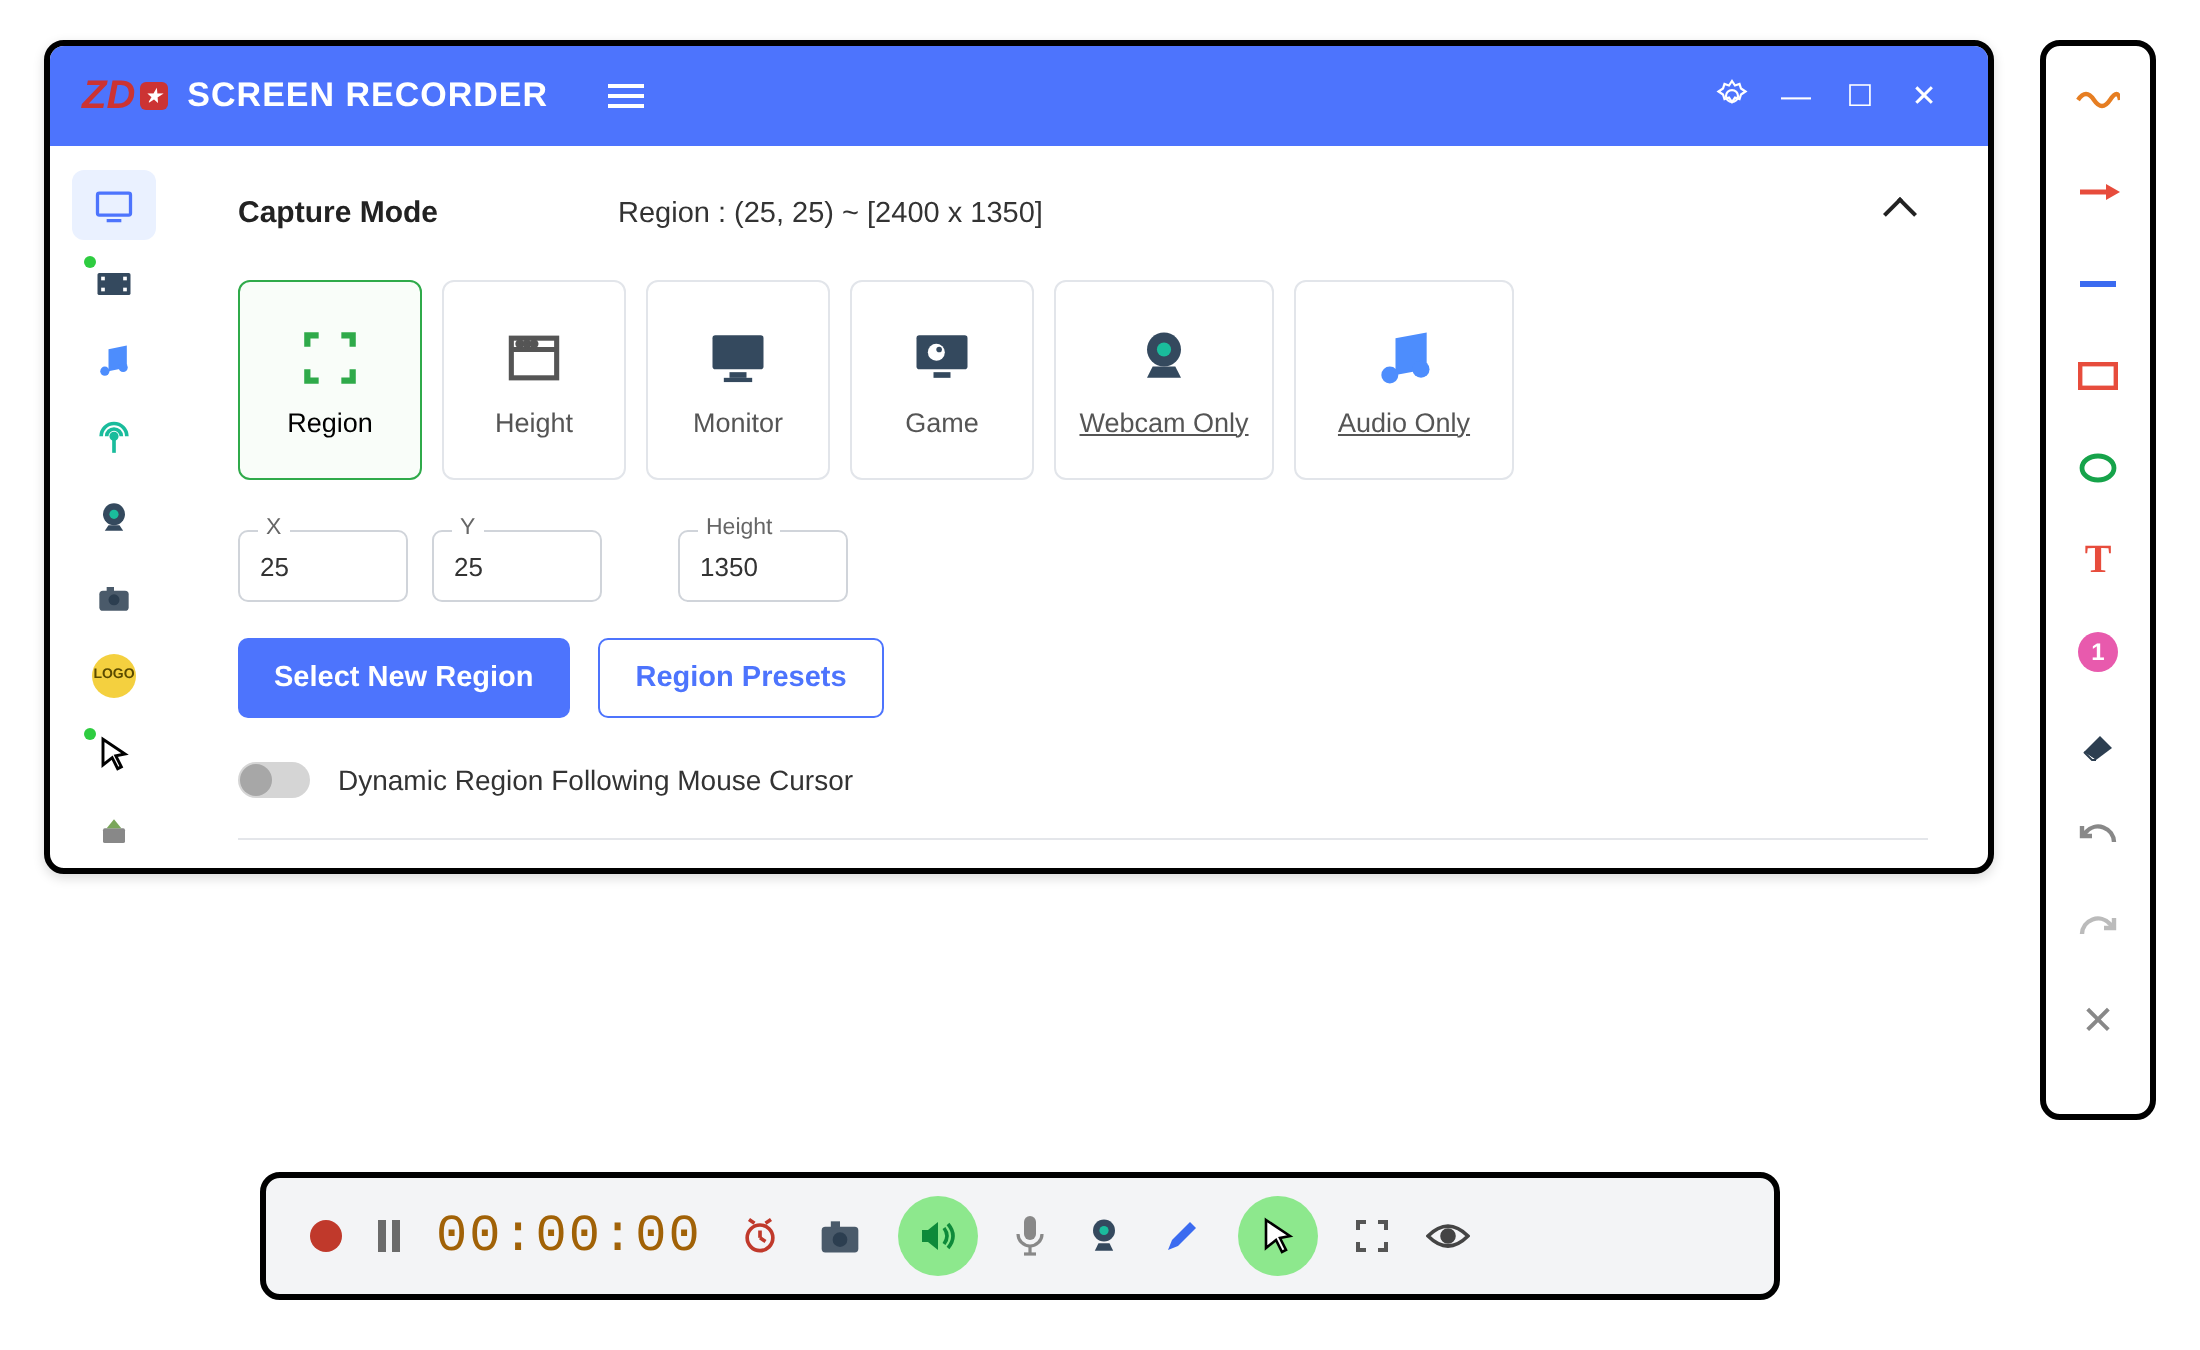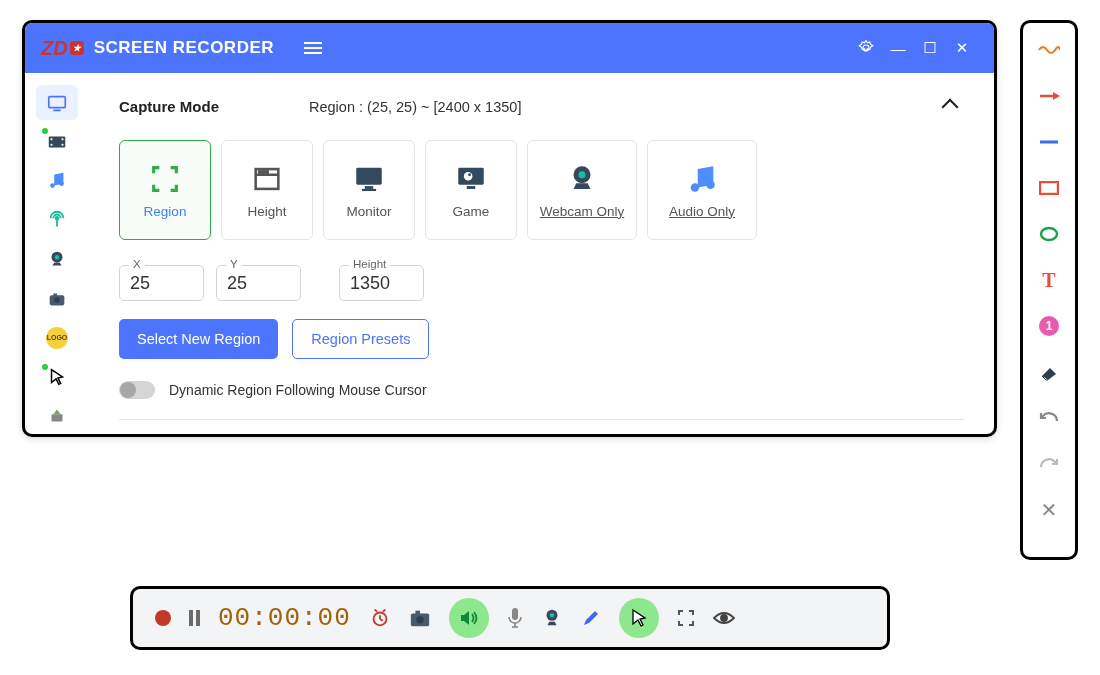--- a/index.html
+++ b/index.html
@@ -60,34 +60,34 @@
 }
 .section-head { display:flex; align-items:center; margin-bottom:25px; }
 .section-title { font-weight:700; font-size:15px; color:#222; width:190px; }
 .section-sub { font-size:14.5px; color:#333; flex:1; }
 .chev { width:12px;height:12px;border-right:2px solid #222;border-bottom:2px solid #222;transform:rotate(-135deg); cursor:pointer; margin-right:8px; }
 
 .mode-grid { display:flex; gap:10px; margin-left:0; margin-bottom:25px; }
 .mode-card {
   width:92px;height:100px;border:1px solid #e2e5ea;border-radius:6px;display:flex;flex-direction:column;align-items:center;justify-content:center;gap:8px;cursor:pointer;color:#555;font-size:13.5px;
 }
-.mode-card.active { border-color:#2faa4a; background:#f9fdf9; color:#3b82f6; }
+.mode-card.active { border-color:#2faa4a; background:#f9fdf9; color:#000000; }
 .mode-card svg { width:34px;height:34px; }
 .mode-card.wide { width:110px;text-decoration:underline; }
 
 .coord-row { display:flex; gap:12px; margin-bottom:18px; }
 .field-wrap { position:relative; }
 .field-wrap label { position:absolute; top:-7px; left:10px; background:#fff; padding:0 4px; font-size:11.5px; color:#666; }
 .field-wrap input {
-  width:85px; height:36px; border:1px solid #d0d4da; border-radius:5px; padding:0 10px; font-size:18px; color:#333;
+  width:85px; height:36px; border:1px solid #d0d4da; border-radius:5px; padding:0 10px; font-size:13px; color:#333;
 }
 .field-wrap.wide input { width:280px; }
 
 .btn-row { display:flex; gap:14px; margin-bottom:22px; }
-.btn { height:40px; padding:0 18px; border-radius:5px; font-size:14.5px; font-weight:400; cursor:pointer; display:flex;align-items:center; }
+.btn { height:40px; padding:0 18px; border-radius:5px; font-size:14.5px; font-weight:700; cursor:pointer; display:flex;align-items:center; }
 .btn-primary { background:#4d74fd; color:#fff; border:none; }
 .btn-outline { background:#fff; color:#4d74fd; border:1px solid #4d74fd; }
 
 .toggle-row { display:flex; align-items:center; gap:14px; margin-bottom:20px; font-size:14px; color:#333; }
 .toggle { width:36px;height:18px;background:#d5d5d5;border-radius:10px;position:relative;cursor:pointer; }
 .toggle::after { content:'';position:absolute;width:16px;height:16px;background:#a7a7a7;border-radius:50%;top:1px;left:1px; }
 .toggle.on { background:#b9c8ff; }
 .toggle.on::after { background:#4d74fd; left:19px; }
 
 hr.divider { border:none;border-top:1px solid #e4e6ea; margin:16px 0 24px; }

